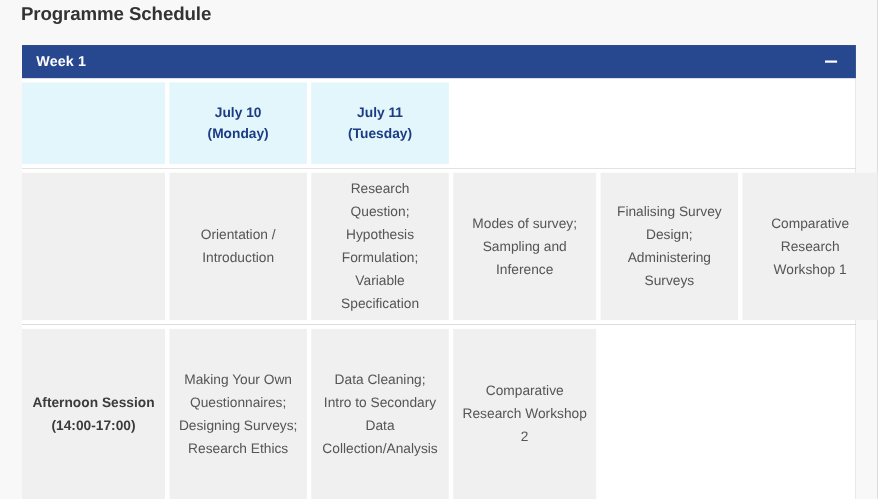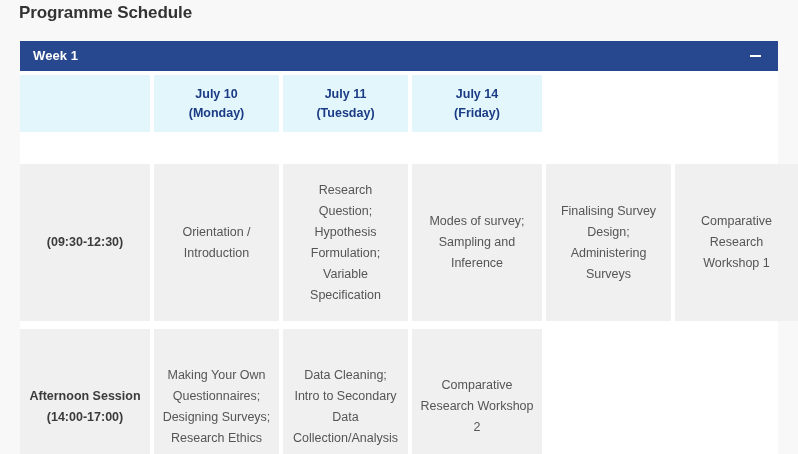--- a/index.html
+++ b/index.html
@@ -93,21 +93,21 @@
     display: flex;
     align-items: center;
     justify-content: center;
     text-align: center;
     padding: 6px 8px;
   }
 
   
   .row-head .cell {
     background: #e2f6fb;
-    height: 57px;
+    height: 74px;
     color: #1b3c85;
     font-size: 12.5px;
     font-weight: bold;
     line-height: 19px;
   }
   .row-head .cell.corner {
     background: #e2f6fb;
   }
 
   
@@ -116,21 +116,21 @@
     color: #555555;
     font-size: 12.5px;
     line-height: 21px;
     font-weight: normal;
   }
   .row-body .cell.session-label {
     color: #3b3b3b;
     font-weight: bold;
   }
 
-  .row-morning .cell { height: 157px; margin-top: 24px; }
+  .row-morning .cell { height: 134px; }
   .row-afternoon .cell { height: 155px; }
 
   .cell-lines {
     display: block;
   }
   .cell-lines span {
     display: block;
   }
 </style>
 </head>
@@ -161,32 +161,25 @@
 
       <div class="cell">
         <span class="cell-lines">
           <span>July 11</span>
           <span>(Tuesday)</span>
         </span>
       </div>
 
 
 
-      <div class="cell">
-        <span class="cell-lines">
-          <span>July 14</span>
-          <span>(Friday)</span>
-        </span>
-      </div>
     </div>
 
     <div class="grid row-body row-morning">
       <div class="cell session-label">
         <span class="cell-lines">
-          <span>(09:30-12:30)</span>
         </span>
       </div>
       <div class="cell">Orientation / Introduction</div>
       <div class="cell">Research Question; Hypothesis Formulation; Variable Specification</div>
       <div class="cell">Modes of survey; Sampling and Inference</div>
       <div class="cell">Finalising Survey Design; Administering Surveys</div>
       <div class="cell">Comparative Research Workshop 1</div>
     </div>
 
     <div class="grid row-body row-afternoon">

